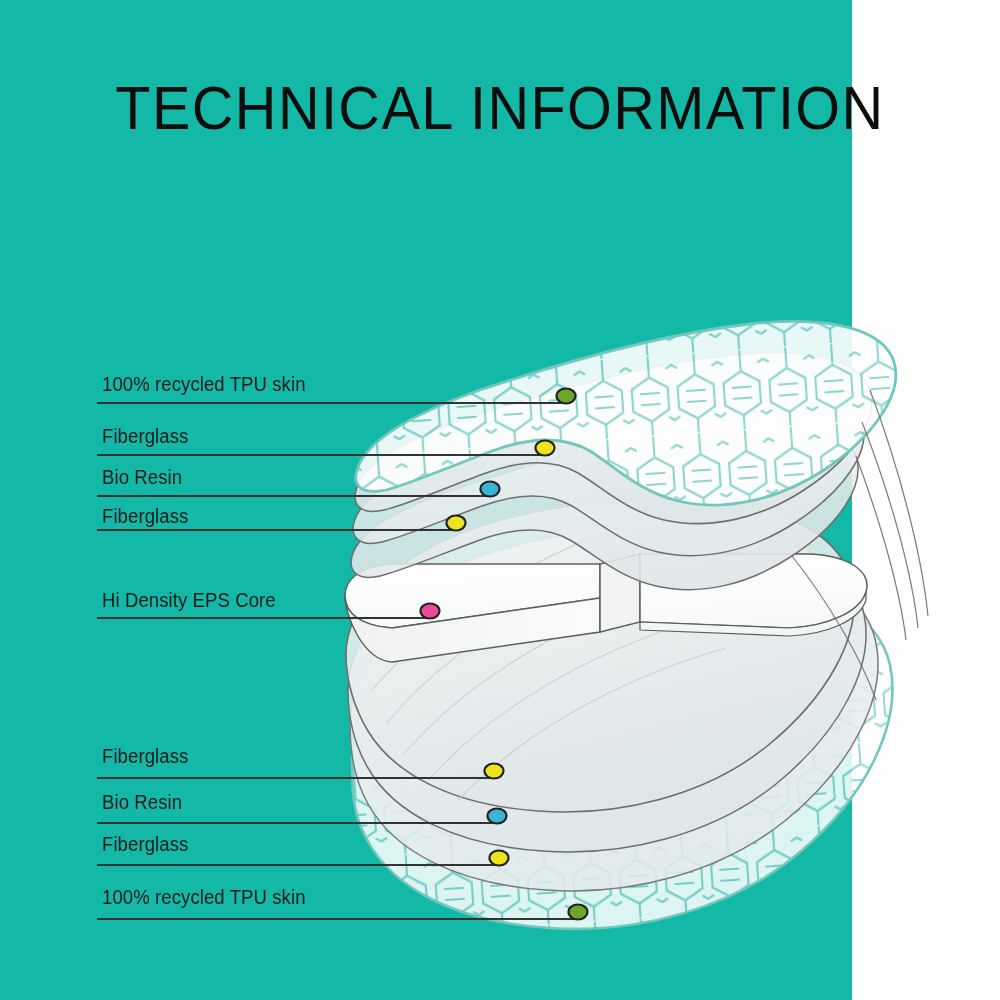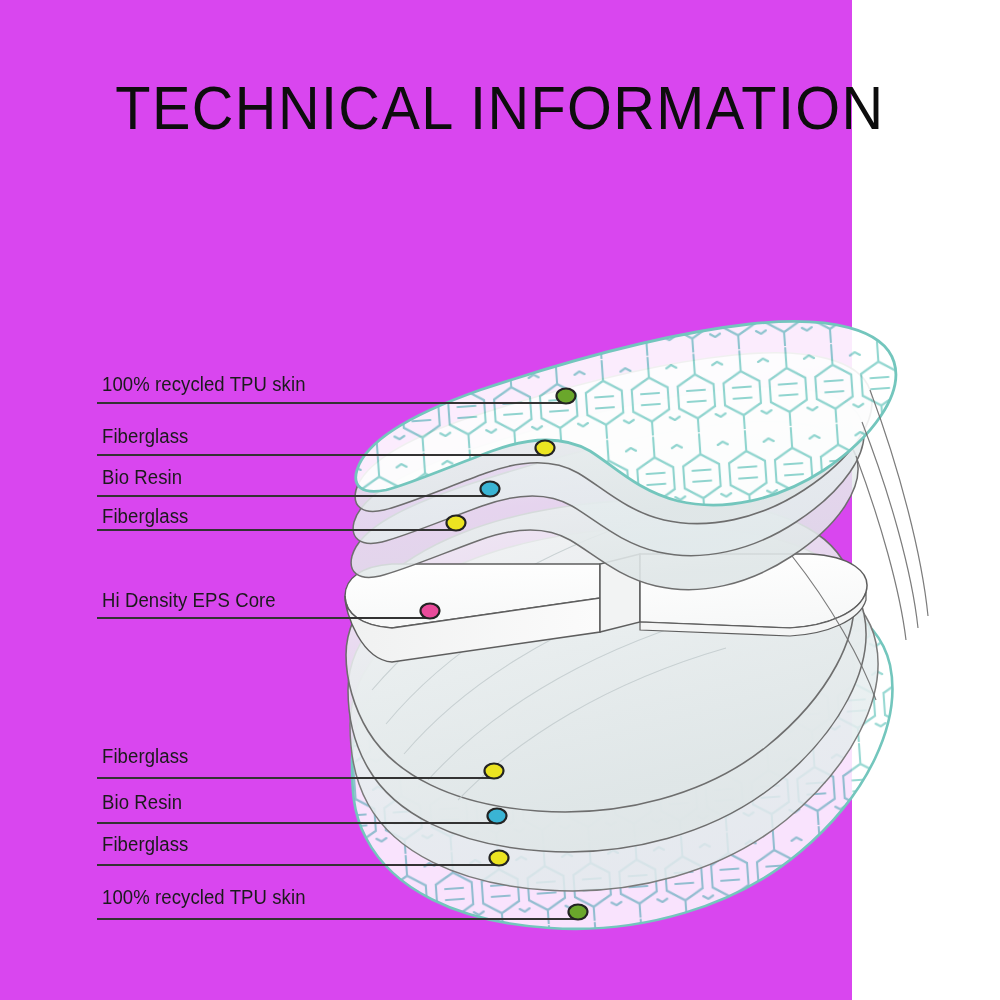--- a/index.html
+++ b/index.html
@@ -12,21 +12,21 @@
     width: 1000px;
     height: 1000px;
     overflow: hidden;
     font-family: "Liberation Sans", sans-serif;
     color: #1a1a1a;
   }
   #page {
     position: relative;
     width: 852px;
     height: 1000px;
-    background: #d946ef;
+    background: #14b8a6;
   }
   #page-title {
     position: absolute;
     left: 0;
     top: 72px;
     width: 1000px;
     text-align: center;
     font-family: "Liberation Sans", sans-serif;
     font-size: 62px;
     font-weight: 400;

